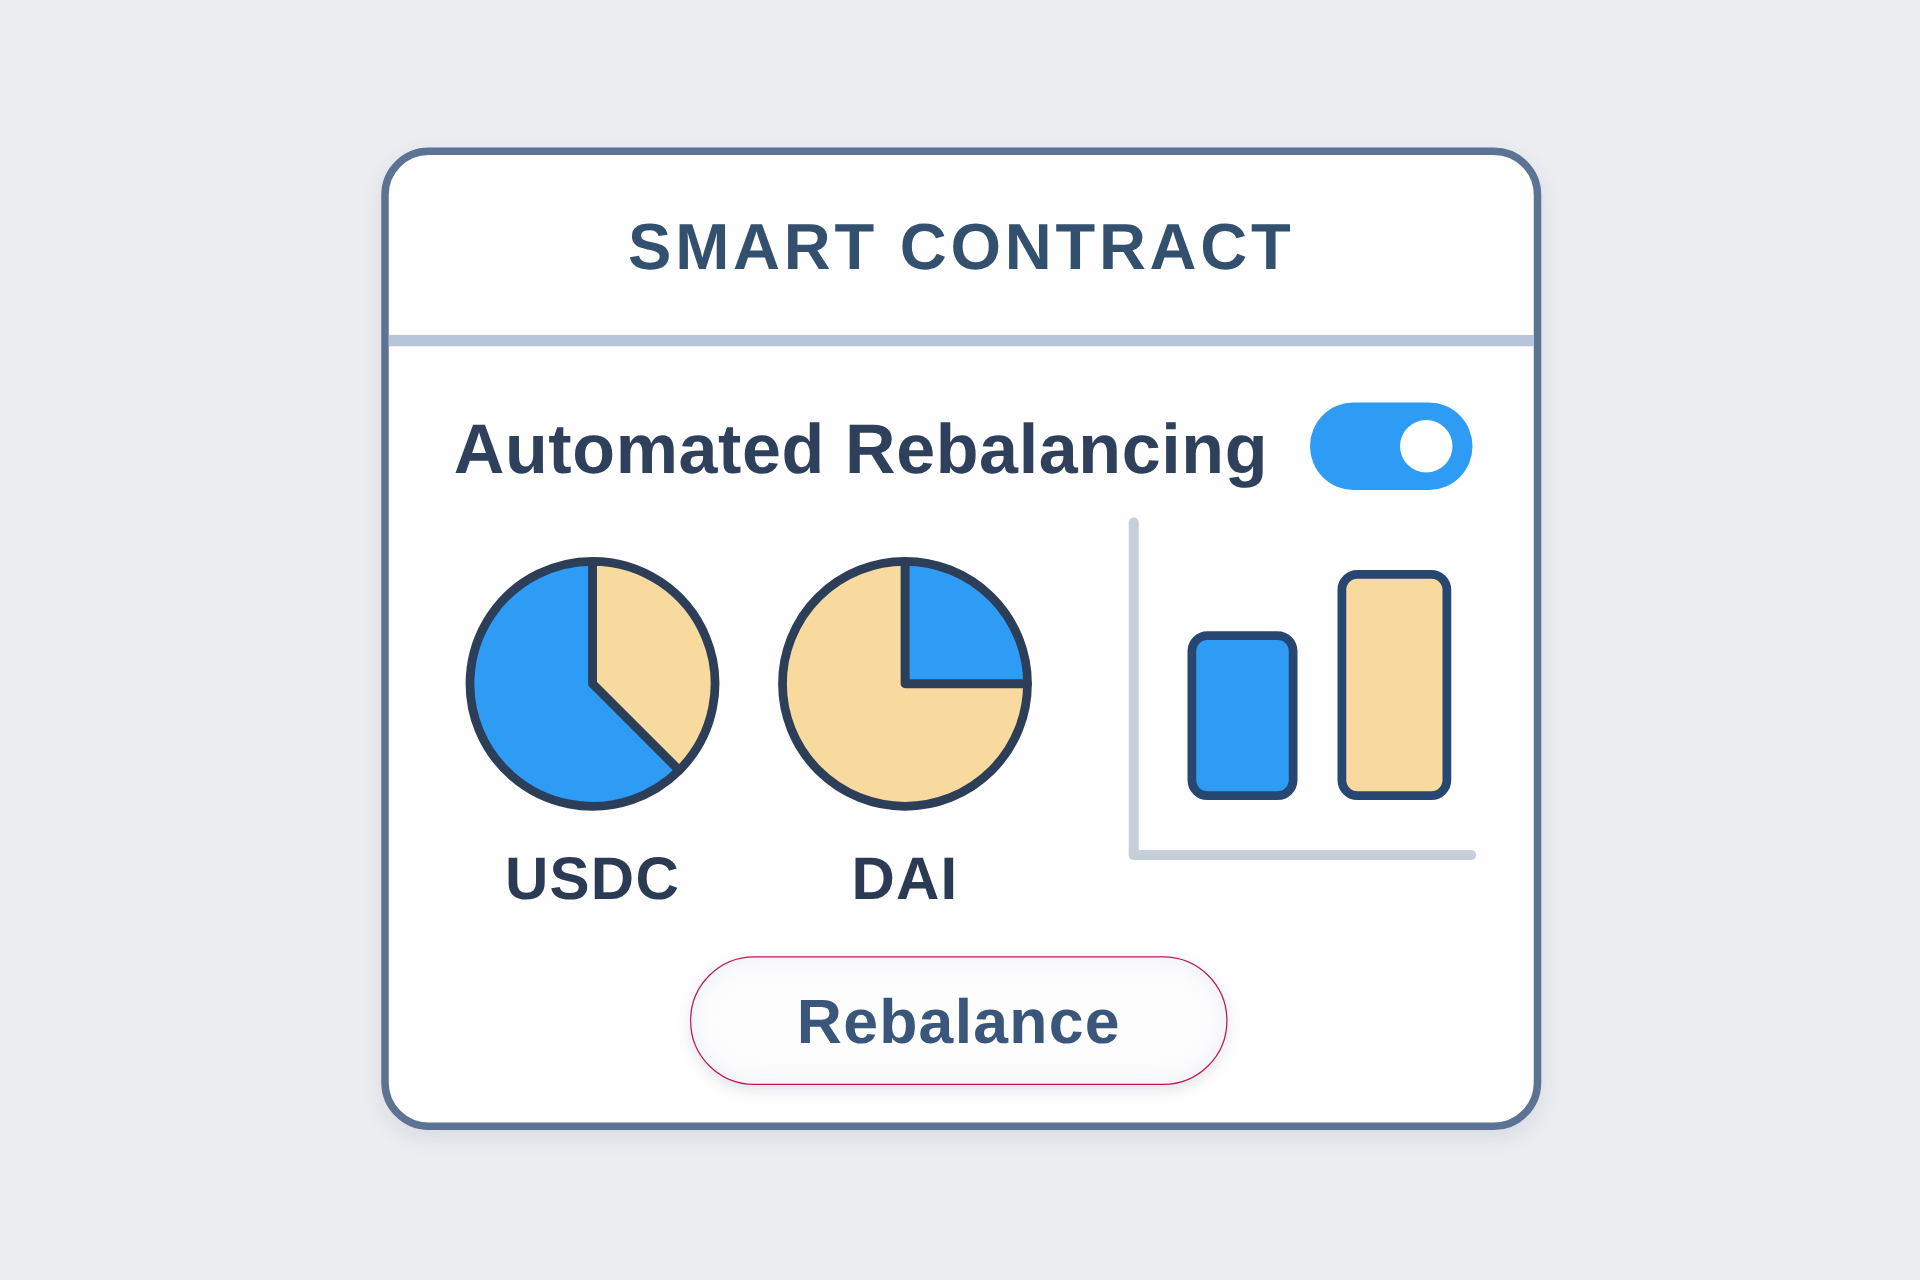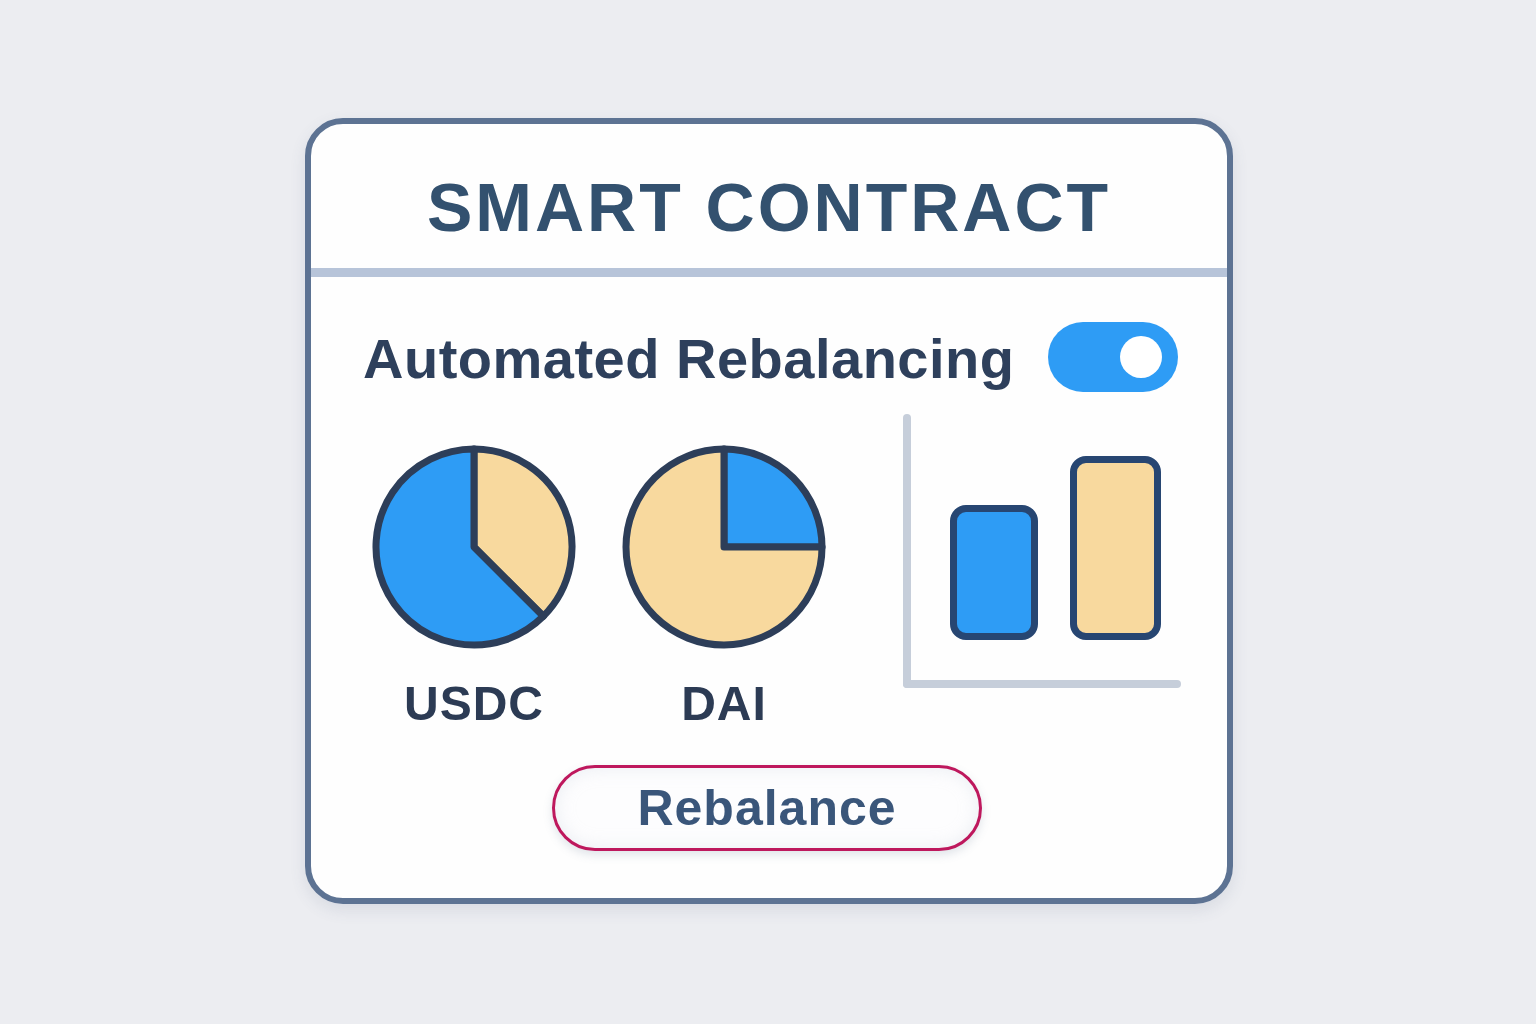--- a/index.html
+++ b/index.html
@@ -17,21 +17,21 @@
     box-sizing: border-box;
     background: #FEFEFE;
     border: 6px solid #5D7393;
     border-radius: 38px;
     box-shadow: 0 6px 16px rgba(70, 90, 120, 0.12);
   }
 
   .card-title {
     position: absolute; top: 44px; left: 0; width: 100%;
     text-align: center;
-    font-size: 68px; font-weight: bold;
+    font-size: 52px; font-weight: bold;
     letter-spacing: 3px;
     color: #33516F;
   }
 
   .divider {
     position: absolute; top: 144px; left: 0;
     width: 100%; height: 9px;
     background: #B7C4D9;
   }
 
@@ -85,24 +85,24 @@
     position: absolute; bottom: 258px;
     box-sizing: border-box;
     border: 7px solid #274672;
     border-radius: 16px;
   }
   .bar-0 { left: 639px; width: 88px; background: #2E9CF5; }
   .bar-1 { left: 759px; width: 91px; background: #F8D99E; }
 
   .rebalance-btn {
     position: absolute; left: 241px; top: 641px;
-    width: 430px; height: 86px;
+    width: 430px; height: 103px;
     box-sizing: border-box;
     background: #FDFDFE;
-    border: 3px solid #be185d;
+    border: 1px solid #be185d;
     border-radius: 54px;
     color: #3A567A;
     font-family: inherit;
     font-size: 50px; font-weight: bold;
     letter-spacing: 1px;
     display: flex; align-items: center; justify-content: center;
     cursor: pointer;
     box-shadow: 0 4px 10px rgba(90, 110, 140, 0.18), inset 0 0 18px rgba(200, 208, 220, 0.35);
   }
 </style>

